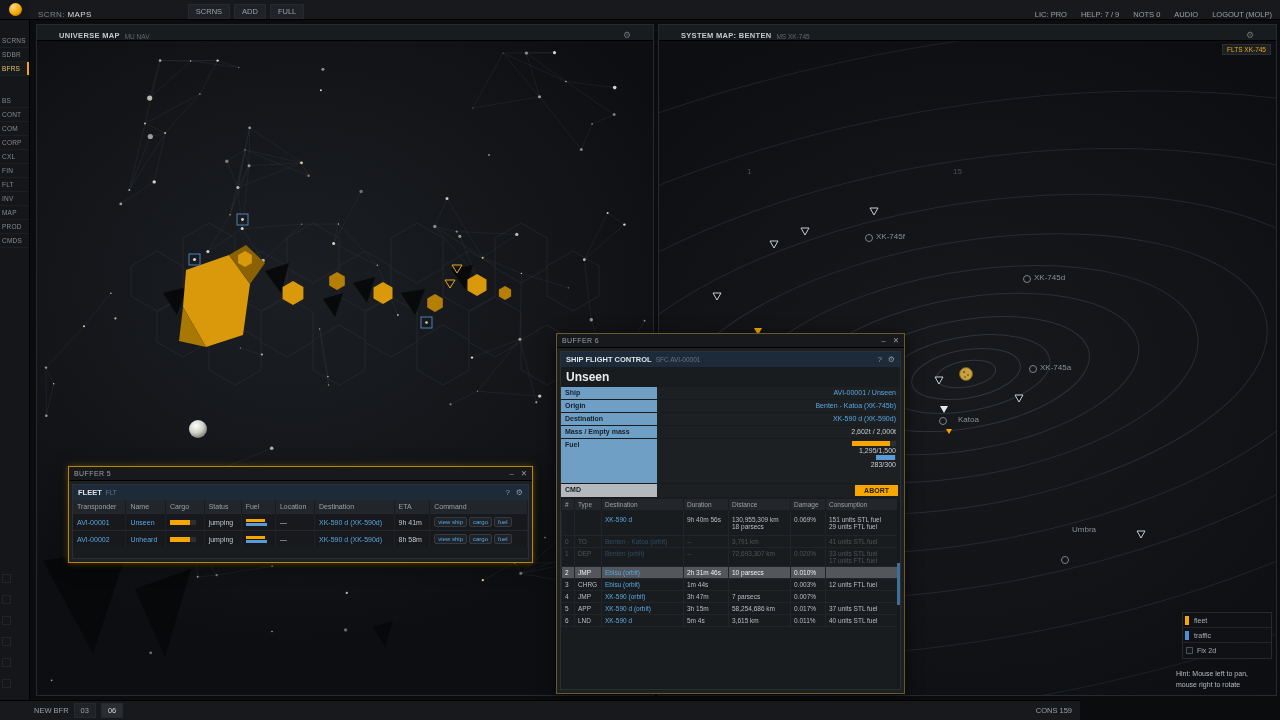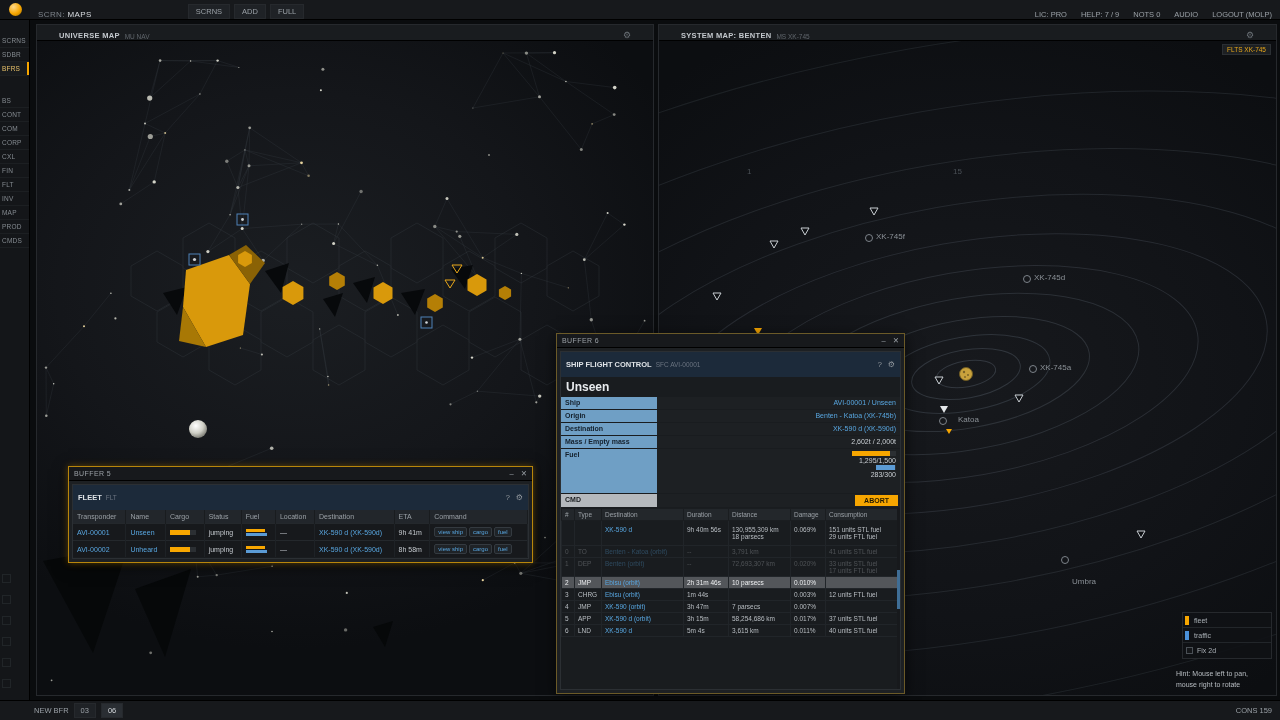--- a/index.html
+++ b/index.html
@@ -35,42 +35,42 @@
 .ph-sub{font-size:6.5px;color:#5f656b;text-transform:uppercase}
 .gear{margin-left:auto;color:#6b7177;font-size:9px;cursor:pointer;line-height:1}
 .panel-body{position:relative;width:100%;height:654px;overflow:hidden}
 .universe .panel-body{background:radial-gradient(ellipse 70% 55% at 42% 38%,#1b1e22 0%,#14161a 55%,#0c0e11 100%)}
 .system .panel-body{background:radial-gradient(ellipse 75% 60% at 50% 52%,#17191d 0%,#111317 60%,#0c0e11 100%)}
 .mapsvg{position:absolute;left:0;top:0;width:100%;height:100%}
 
 
 .flts-tag{position:absolute;top:3px;right:5px;background:#1d2023;border:1px solid #2b2f33;color:#e8a71a;font-size:6.5px;padding:1px 4px;text-transform:uppercase;cursor:pointer;z-index:5}
 .body-label{position:absolute;font-size:8px;color:#8a9096;cursor:pointer;z-index:4;white-space:nowrap}
-.bl-0{left:217px;top:191px}.bl-1{left:375px;top:232px}.bl-2{left:381px;top:322px}.bl-3{left:299px;top:374px}.bl-4{left:413px;top:536px}
+.bl-0{left:217px;top:191px}.bl-1{left:375px;top:232px}.bl-2{left:381px;top:322px}.bl-3{left:299px;top:374px}.bl-4{left:413px;top:484px}
 .grid-num{position:absolute;font-size:8px;color:#4a5056;z-index:3}
 .gn-0{left:88px;top:126px}.gn-1{left:294px;top:126px}
 .legend{position:absolute;right:4px;bottom:36px;width:90px;background:rgba(16,18,21,.9);border:1px solid #26292d;z-index:6}
 .leg-row{display:flex;align-items:center;height:15px;border-bottom:1px solid #22262a;cursor:pointer}
 .leg-row:last-child{border-bottom:0}
 .leg-swatch{width:4px;height:9px;margin:0 5px 0 2px}
 .sw-fleet{background:#f7a600}.sw-traffic{background:#4a90d9}
 .leg-label{font-size:7px;color:#aab0b6}
 .leg-check{width:7px;height:7px;border:1px solid #4a5056;margin:0 4px 0 3px;background:#15171a}
 .hint{position:absolute;right:4px;bottom:5px;font-size:7px;color:#b8bdc2;line-height:1.5;width:96px;z-index:6}
 
 
 .window{position:absolute;background:#1d2023;border:1px solid #3a3f45;box-shadow:0 3px 14px rgba(0,0,0,.65)}
 .window.buffer5{left:68px;top:466px;width:465px;height:97px;border-color:#b8860b;box-shadow:0 0 7px rgba(247,166,0,.35),0 3px 14px rgba(0,0,0,.65);z-index:31}
 .window.buffer6{left:556px;top:333px;width:349px;height:361px;border-color:#6b5a28;z-index:32}
 .win-titlebar{height:14px;background:#17191c;display:flex;align-items:center;padding:0 5px;border-bottom:1px solid #000}
 .win-title{font-size:7px;color:#9aa0a6;text-transform:uppercase;letter-spacing:.4px}
 .win-ctrls{margin-left:auto;display:flex;gap:7px}
 .win-btn{font-size:7.5px;color:#9aa0a6;cursor:pointer;line-height:1}
 .inner-panel{margin:3px;border:1px solid #2b2f33;background:#191c1f;height:calc(100% - 20px);display:flex;flex-direction:column;overflow:hidden}
-.ip-head{height:25px;min-height:15px;background:#1c2a3a;display:flex;align-items:center;gap:4px;padding:0 5px}
+.ip-head{height:15px;min-height:15px;background:#1c2a3a;display:flex;align-items:center;gap:4px;padding:0 5px}
 .ip-title{font-size:7.5px;font-weight:bold;color:#dfe3e7;text-transform:uppercase}
 .ip-sub{font-size:6.5px;color:#6b7480;text-transform:uppercase}
 .ip-tools{margin-left:auto;display:flex;gap:6px;color:#8f959b;font-size:8px}
 .ip-tools span{cursor:pointer}
 
 
 table.fleet{width:100%;border-collapse:collapse;font-size:7px;color:#c3c8cd}
 .fleet th{background:#22262b;color:#9aa0a6;font-weight:normal;text-align:left;padding:3px 4px;border-right:1px solid #191c1f;white-space:nowrap}
 .fleet td{padding:3px 4px;border-top:1px solid #24282c;border-right:1px solid #1e2226;white-space:nowrap;background:#17191c}
 .link{color:#58a6e0;cursor:pointer}
@@ -100,21 +100,21 @@
 table.flight{width:100%;border-collapse:collapse;font-size:6.5px;color:#b9bec3;table-layout:fixed}
 .flight th{background:#23272b;color:#9aa0a6;font-weight:normal;text-align:left;padding:2px 3px;border:1px solid #1a1d20;white-space:nowrap;overflow:hidden}
 .flight td{padding:2px 3px;border:1px solid #212529;vertical-align:top;background:#191c1f;overflow:hidden}
 .flight tr.r-sum td{padding:5px 3px}
 .flight tr.r-dim td{opacity:.32}
 .flight tr.r-active td{background:#53565a;color:#eef0f2}
 .b6-scroll-track{position:absolute;right:0;top:0;width:3px;height:100%;background:#17191c}
 .b6-scroll-thumb{position:absolute;right:0;top:34%;width:3px;height:22%;background:#3f6e96;cursor:pointer}
 
 
-.bottombar{position:absolute;left:0;bottom:0;width:1280px;height:20px;background:#17191c;border-top:1px solid #000;display:flex;align-items:center;z-index:60;font-size:7.5px;color:#9aa0a6}
+.bottombar{position:absolute;left:0;bottom:0;width:1080px;height:20px;background:#17191c;border-top:1px solid #000;display:flex;align-items:center;z-index:60;font-size:7.5px;color:#9aa0a6}
 .bb-newbfr{margin-left:34px;cursor:pointer;text-transform:uppercase}
 .bb-tab{margin-left:5px;background:#1f2226;border:1px solid #26292d;padding:2px 6px;cursor:pointer;color:#9aa0a6;font-family:inherit;font-size:7.5px}
 .bb-tab.active{background:#2a2e33;color:#d0d4d8}
 .bb-right{margin-left:auto;margin-right:8px;cursor:pointer;text-transform:uppercase}
 </style>
 </head>
 <body>
 
 <div class="stage">
 

